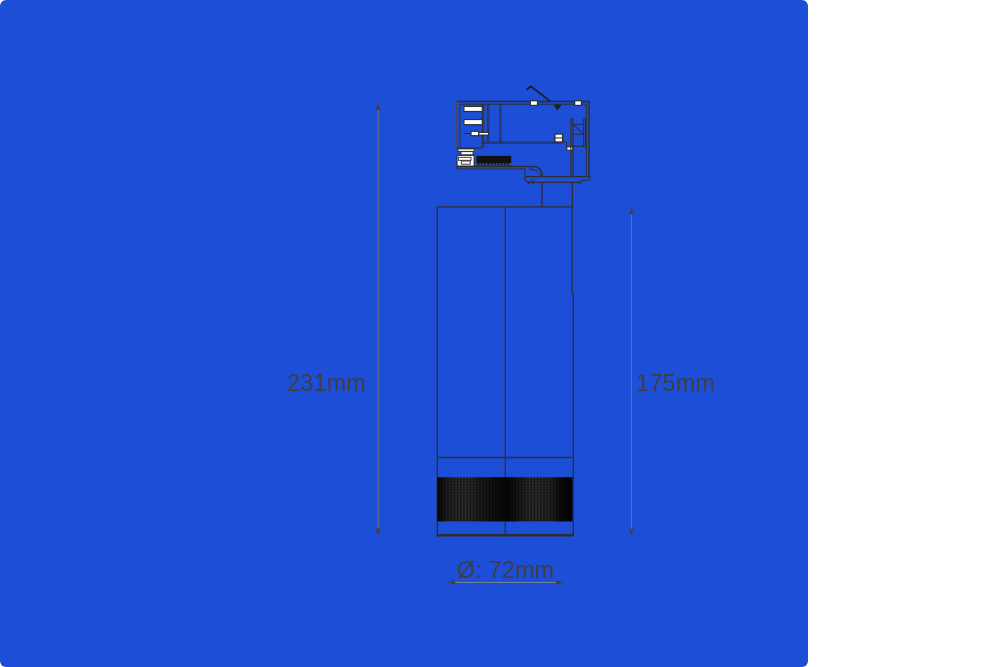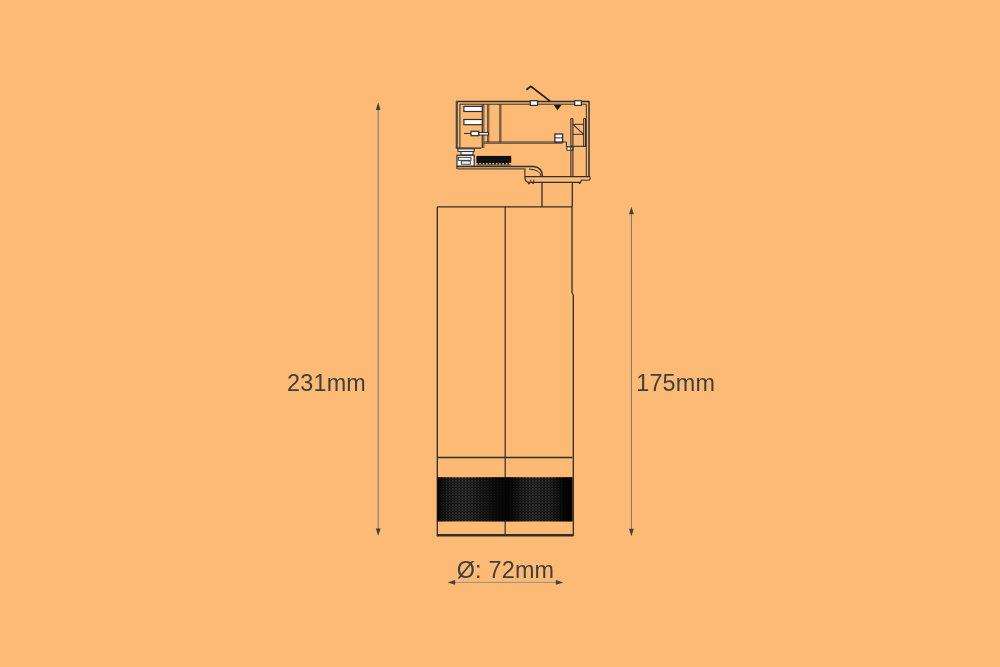--- a/index.html
+++ b/index.html
@@ -1,16 +1,16 @@
 <!DOCTYPE html>
 <html><head>
 <meta charset="utf-8">
 <style>
 html,body{margin:0;padding:0;background:#fff;}
-#stage{position:relative;width:1000px;height:667px;background:#fdba74;overflow:hidden;}
+#stage{position:relative;width:808px;height:667px;background:#1d4ed8;overflow:hidden;border-radius:6px;}
 svg{position:absolute;left:0;top:0;}
 text{font-family:"Liberation Sans",sans-serif;fill:#3f3f3f;}
 </style>
 </head>
 <body>
 
 <div id="stage">
 <svg width="1000" height="667" viewBox="0 0 1000 667">
 <defs>
 <pattern id="knurl" width="3.2" height="2.7" patternUnits="userSpaceOnUse">

